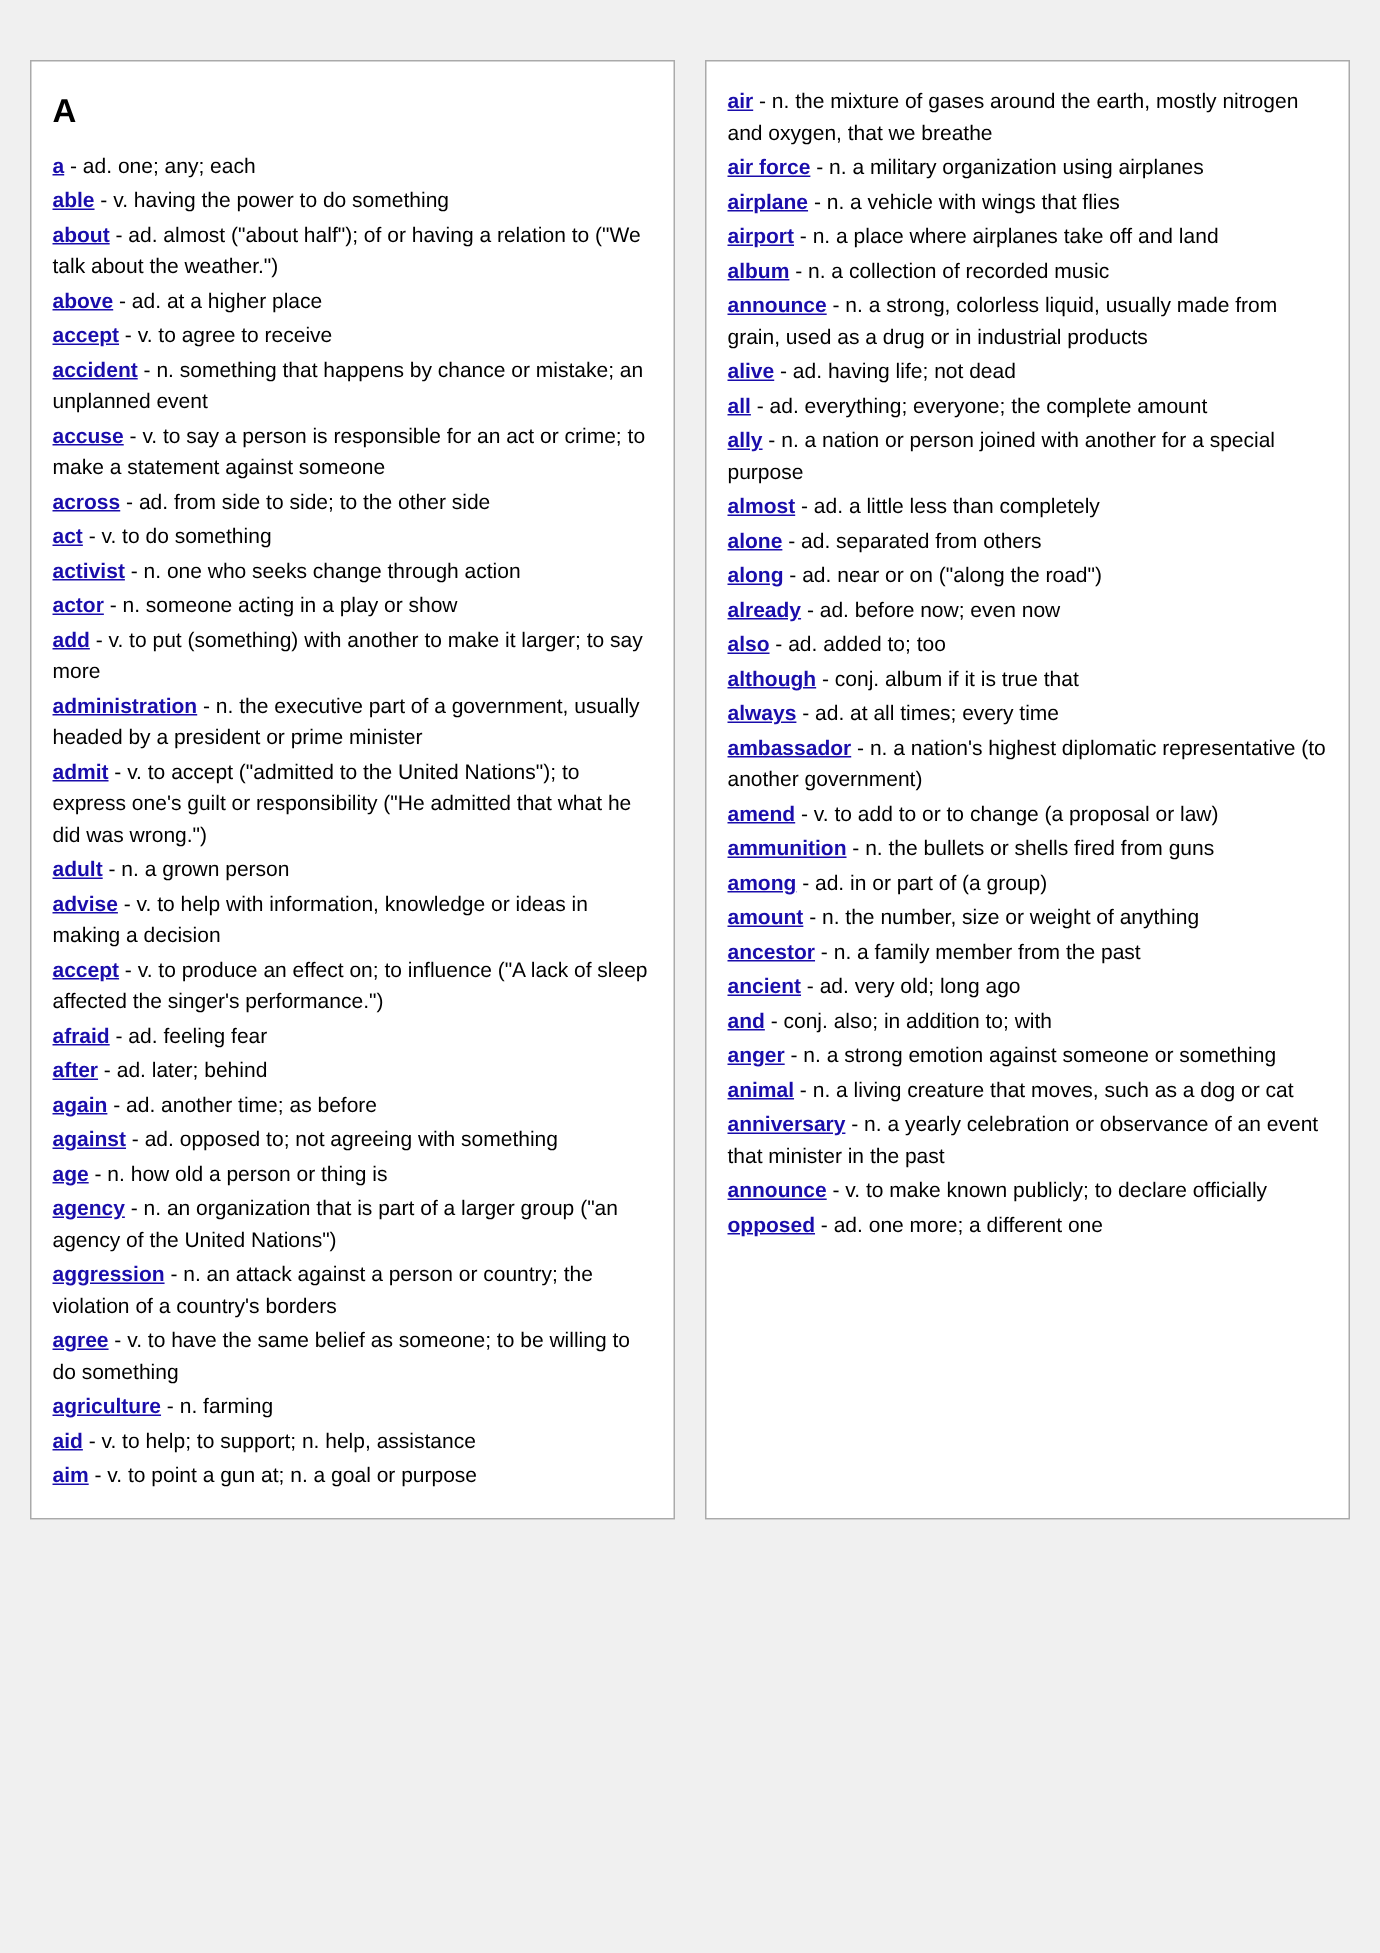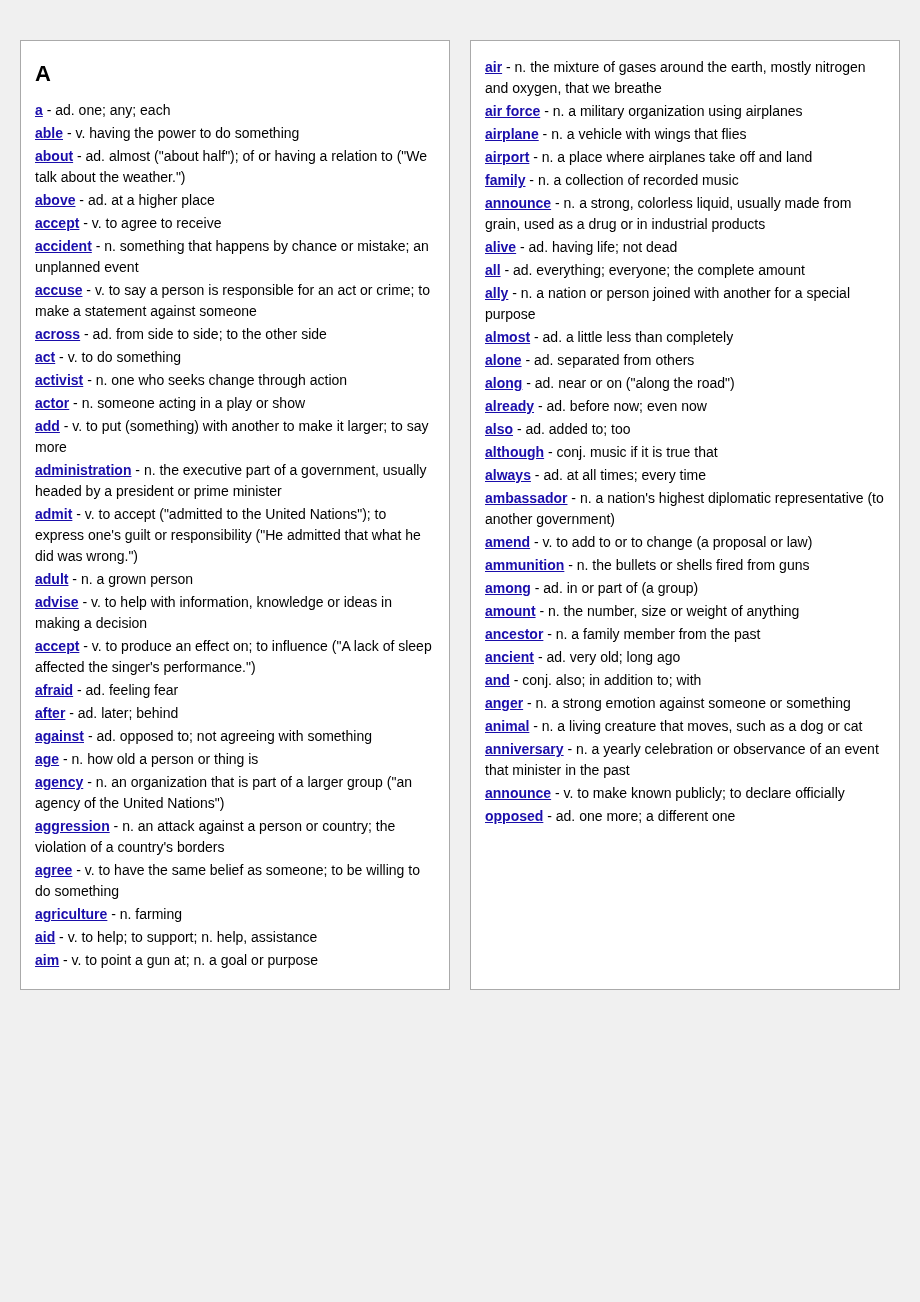--- a/index.html
+++ b/index.html
@@ -63,48 +63,49 @@
         <div class="entry"><a class="word-link" href="#">activist</a><span> - n. one who seeks change through action</span></div>
         <div class="entry"><a class="word-link" href="#">actor</a><span> - n. someone acting in a play or show</span></div>
         <div class="entry"><a class="word-link" href="#">add</a><span> - v. to put (something) with another to make it larger; to say more</span></div>
         <div class="entry"><a class="word-link" href="#">administration</a><span> - n. the executive part of a government, usually headed by a president or prime minister</span></div>
         <div class="entry"><a class="word-link" href="#">admit</a><span> - v. to accept ("admitted to the United Nations"); to express one's guilt or responsibility ("He admitted that what he did was wrong.")</span></div>
         <div class="entry"><a class="word-link" href="#">adult</a><span> - n. a grown person</span></div>
         <div class="entry"><a class="word-link" href="#">advise</a><span> - v. to help with information, knowledge or ideas in making a decision</span></div>
         <div class="entry"><a class="word-link" href="#">accept</a><span> - v. to produce an effect on; to influence ("A lack of sleep affected the singer's performance.")</span></div>
         <div class="entry"><a class="word-link" href="#">afraid</a><span> - ad. feeling fear</span></div>
         <div class="entry"><a class="word-link" href="#">after</a><span> - ad. later; behind</span></div>
+        <div class="entry"><a class="word-link" href="#">again</a><span> - ad. another time; as before</span></div>
         <div class="entry"><a class="word-link" href="#">against</a><span> - ad. opposed to; not agreeing with something</span></div>
         <div class="entry"><a class="word-link" href="#">age</a><span> - n. how old a person or thing is</span></div>
         <div class="entry"><a class="word-link" href="#">agency</a><span> - n. an organization that is part of a larger group ("an agency of the United Nations")</span></div>
         <div class="entry"><a class="word-link" href="#">aggression</a><span> - n. an attack against a person or country; the violation of a country's borders</span></div>
         <div class="entry"><a class="word-link" href="#">agree</a><span> - v. to have the same belief as someone; to be willing to do something</span></div>
         <div class="entry"><a class="word-link" href="#">agriculture</a><span> - n. farming</span></div>
         <div class="entry"><a class="word-link" href="#">aid</a><span> - v. to help; to support; n. help, assistance</span></div>
         <div class="entry"><a class="word-link" href="#">aim</a><span> - v. to point a gun at; n. a goal or purpose</span></div>
       </div>
   </div>
 
   <div class="column">
     <div id="right-entries">
         <div class="entry"><a class="word-link" href="#">air</a><span> - n. the mixture of gases around the earth, mostly nitrogen and oxygen, that we breathe</span></div>
         <div class="entry"><a class="word-link" href="#">air force</a><span> - n. a military organization using airplanes</span></div>
         <div class="entry"><a class="word-link" href="#">airplane</a><span> - n. a vehicle with wings that flies</span></div>
         <div class="entry"><a class="word-link" href="#">airport</a><span> - n. a place where airplanes take off and land</span></div>
-        <div class="entry"><a class="word-link" href="#">family</a><span> - n. a collection of recorded music</span></div>
+        <div class="entry"><a class="word-link" href="#">album</a><span> - n. a collection of recorded music</span></div>
         <div class="entry"><a class="word-link" href="#">announce</a><span> - n. a strong, colorless liquid, usually made from grain, used as a drug or in industrial products</span></div>
         <div class="entry"><a class="word-link" href="#">alive</a><span> - ad. having life; not dead</span></div>
         <div class="entry"><a class="word-link" href="#">all</a><span> - ad. everything; everyone; the complete amount</span></div>
         <div class="entry"><a class="word-link" href="#">ally</a><span> - n. a nation or person joined with another for a special purpose</span></div>
         <div class="entry"><a class="word-link" href="#">almost</a><span> - ad. a little less than completely</span></div>
         <div class="entry"><a class="word-link" href="#">alone</a><span> - ad. separated from others</span></div>
         <div class="entry"><a class="word-link" href="#">along</a><span> - ad. near or on ("along the road")</span></div>
         <div class="entry"><a class="word-link" href="#">already</a><span> - ad. before now; even now</span></div>
         <div class="entry"><a class="word-link" href="#">also</a><span> - ad. added to; too</span></div>
-        <div class="entry"><a class="word-link" href="#">although</a><span> - conj. music if it is true that</span></div>
+        <div class="entry"><a class="word-link" href="#">although</a><span> - conj. album if it is true that</span></div>
         <div class="entry"><a class="word-link" href="#">always</a><span> - ad. at all times; every time</span></div>
         <div class="entry"><a class="word-link" href="#">ambassador</a><span> - n. a nation's highest diplomatic representative (to another government)</span></div>
         <div class="entry"><a class="word-link" href="#">amend</a><span> - v. to add to or to change (a proposal or law)</span></div>
         <div class="entry"><a class="word-link" href="#">ammunition</a><span> - n. the bullets or shells fired from guns</span></div>
         <div class="entry"><a class="word-link" href="#">among</a><span> - ad. in or part of (a group)</span></div>
         <div class="entry"><a class="word-link" href="#">amount</a><span> - n. the number, size or weight of anything</span></div>
         <div class="entry"><a class="word-link" href="#">ancestor</a><span> - n. a family member from the past</span></div>
         <div class="entry"><a class="word-link" href="#">ancient</a><span> - ad. very old; long ago</span></div>
         <div class="entry"><a class="word-link" href="#">and</a><span> - conj. also; in addition to; with</span></div>
         <div class="entry"><a class="word-link" href="#">anger</a><span> - n. a strong emotion against someone or something</span></div>

